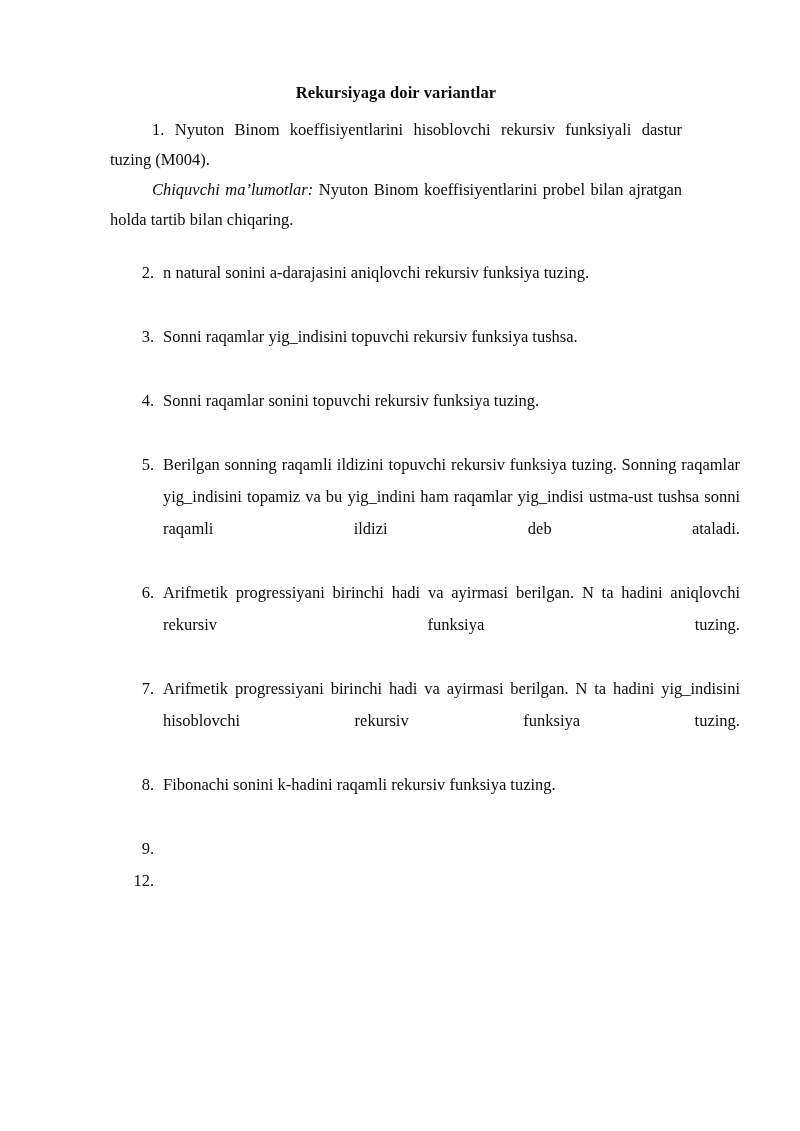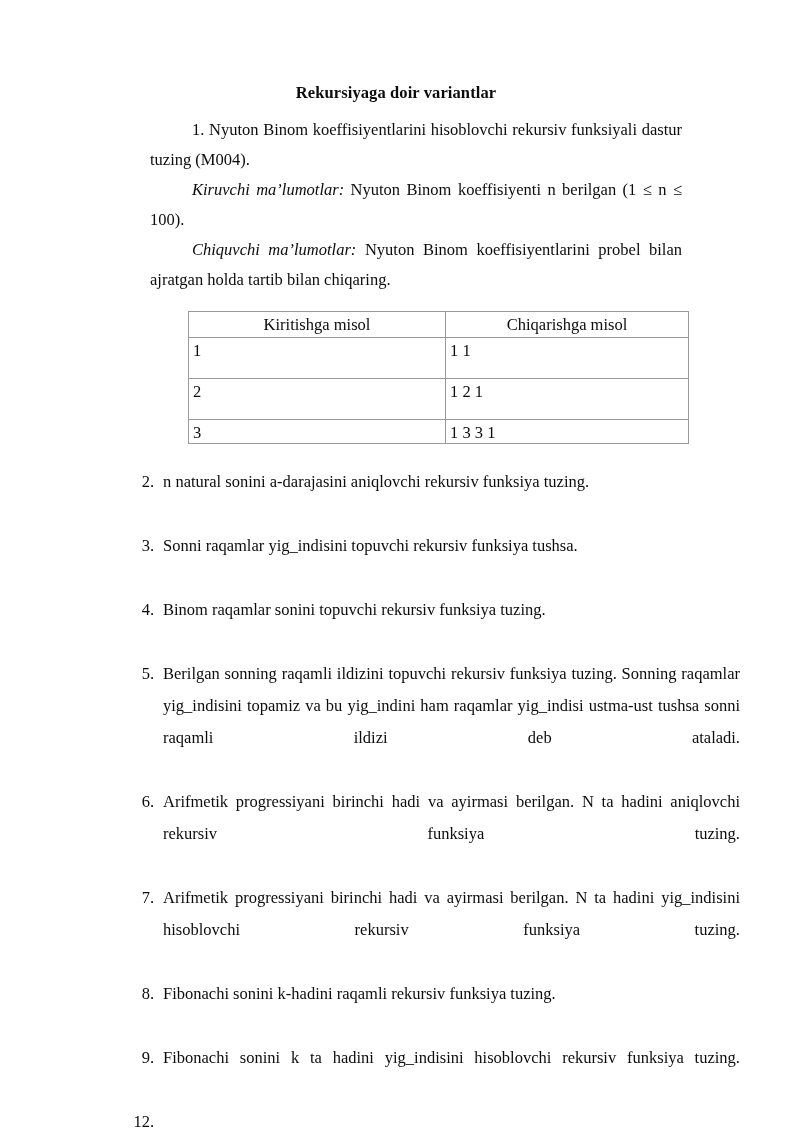--- a/index.html
+++ b/index.html
@@ -34,21 +34,20 @@
   .para {
     font-size: 16.5px;
     line-height: 30px;
     margin: 0;
     text-align: justify;
     text-justify: inter-word;
     padding-right: 58px;
   }
   .para-indent {
     text-indent: 42px;
-    margin-left: 40px;
   }
   .it {
     font-style: italic;
   }
 
   
   .tbl-wrap {
     margin: 16px 0 0 78px;
   }
   table.example-table {
@@ -114,81 +113,55 @@
 </style>
 </head>
 <body>
 
 <div class="page">
 
   <h1 class="doc-title">Rekursiyaga doir variantlar</h1>
 
   <p class="para para-indent">1. Nyuton   Binom koeffisiyentlarini hisoblovchi rekursiv funksiyali  dastur tuzing (M004).</p>
 
-  <p class="para para-indent"><span class="it">Kiruvchi ma’lumotlar:</span><span> Nyuton Binom koeffisiyenti n berilgan (1 ≤ n ≤ 100).</span></p>
 
   <p class="para para-indent"><span class="it">Chiquvchi   ma’lumotlar:</span><span> Nyuton   Binom   koeffisiyentlarini   probel   bilan ajratgan holda tartib bilan chiqaring.</span></p>
 
-  <div class="tbl-wrap">
-    <table class="example-table">
-      <thead>
-        <tr>
-          <th class="col-a">Kiritishga misol</th>
-          <th class="col-b">Chiqarishga misol</th>
-        </tr>
-      </thead>
-      <tbody>
-        <tr class="r-tall">
-          <td class="col-a">1</td>
-          <td class="col-b">1 1</td>
-        </tr>
-        <tr class="r-tall">
-          <td class="col-a">2</td>
-          <td class="col-b">1 2 1</td>
-        </tr>
-        <tr class="r-short">
-          <td class="col-a">3</td>
-          <td class="col-b">1 3 3 1</td>
-        </tr>
-      </tbody>
-    </table>
-  </div>
 
   <ol class="list">
     <li class="no-justify">
       <span class="num">2.</span>
       <span class="li-inner">n natural sonini a-darajasini aniqlovchi rekursiv funksiya tuzing.</span>
     </li>
     <li class="no-justify">
       <span class="num">3.</span>
       <span class="li-inner">Sonni raqamlar yig_indisini topuvchi rekursiv funksiya tushsa.</span>
     </li>
     <li class="no-justify">
       <span class="num">4.</span>
-      <span class="li-inner">Binom raqamlar sonini topuvchi rekursiv funksiya tuzing.</span>
+      <span class="li-inner">Sonni raqamlar sonini topuvchi rekursiv funksiya tuzing.</span>
     </li>
     <li>
       <span class="num">5.</span>
       <span class="li-inner">Berilgan   sonning  raqamli  ildizini  topuvchi  rekursiv  funksiya  tuzing. Sonning   raqamlar   yig_indisini   topamiz   va   bu   yig_indini   ham   raqamlar yig_indisi ustma-ust tushsa sonni raqamli ildizi deb ataladi.</span>
     </li>
     <li>
       <span class="num">6.</span>
       <span class="li-inner">Arifmetik  progressiyani  birinchi  hadi  va  ayirmasi  berilgan. N ta hadini aniqlovchi rekursiv funksiya tuzing.</span>
     </li>
     <li>
       <span class="num">7.</span>
       <span class="li-inner">Arifmetik  progressiyani  birinchi  hadi  va  ayirmasi  berilgan. N ta hadini yig_indisini hisoblovchi rekursiv funksiya tuzing.</span>
     </li>
     <li class="no-justify">
       <span class="num">8.</span>
       <span class="li-inner">Fibonachi sonini k-hadini raqamli rekursiv funksiya tuzing.</span>
     </li>
     <li>
       <span class="num">9.</span>
-      <span class="li-inner">Fibonachi  sonini  k  ta  hadini  yig_indisini  hisoblovchi  rekursiv   funksiya tuzing.</span>
     </li>
     <li class="no-justify wide-num">
       <span class="num">12.</span>
     </li>
 
   </ol>
 
 </div>
 
 </body></html>

